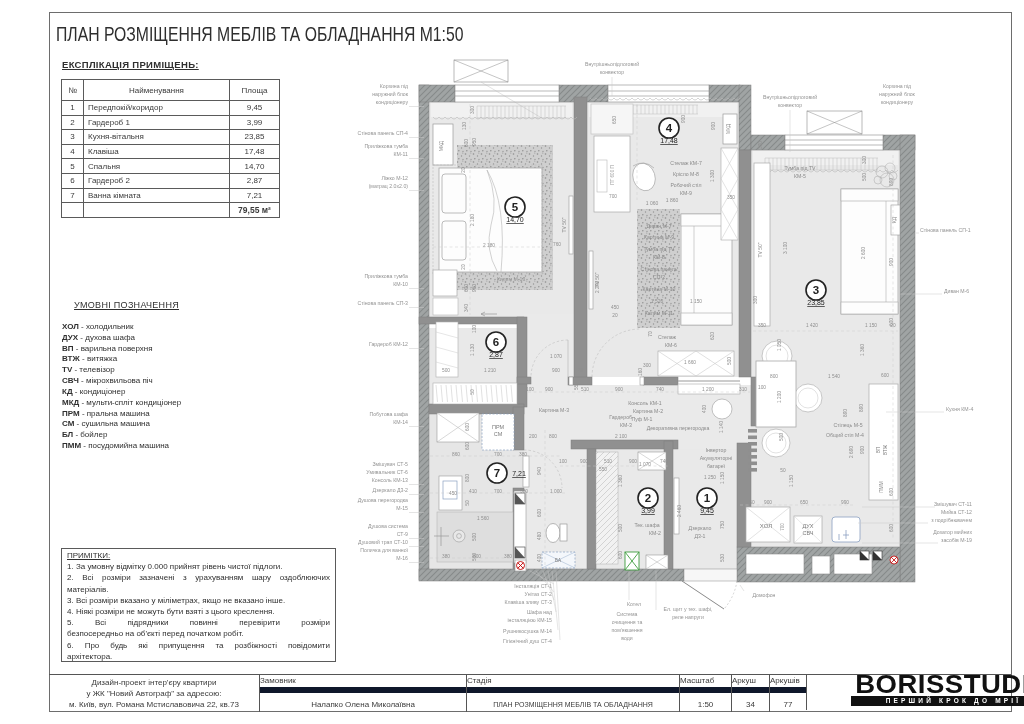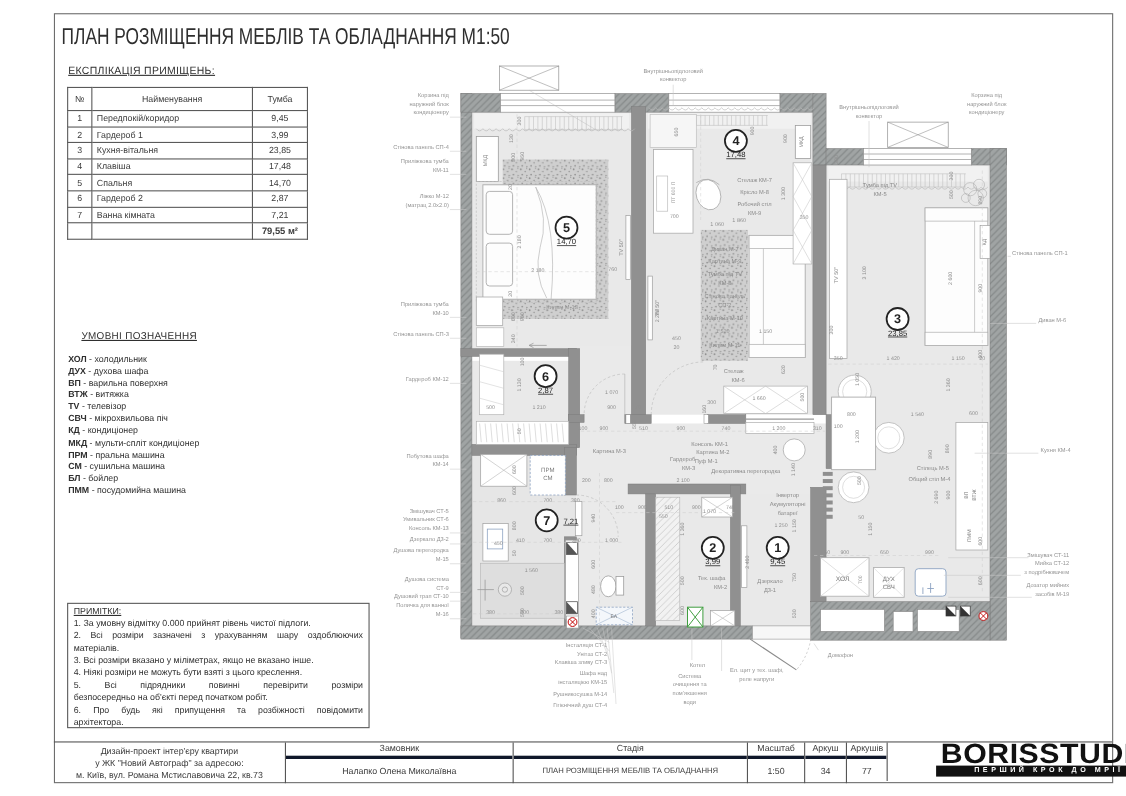--- a/index.html
+++ b/index.html
@@ -1,29 +1,29 @@
 <!DOCTYPE html>
 <html><head><meta charset="utf-8">
 <style>
 html,body{margin:0;padding:0;width:1024px;height:724px;background:#fff;overflow:hidden;}
 body{font-family:"Liberation Sans",sans-serif;position:relative;color:#3a3a3a;}
 .abs{position:absolute;}
 #frame{left:49px;top:12px;width:961px;height:698px;border:1.2px solid #6d6d6d;}
 #title{left:56px;top:22px;font-size:21px;color:#2e2e2e;white-space:nowrap;transform:scaleX(0.75);transform-origin:left top;}
-#exphead{left:62px;top:59px;font-size:9.5px;letter-spacing:0.3px;text-decoration:underline;color:#2f2f2f;}
+#exphead{left:62px;top:59px;font-size:9.5px;letter-spacing:0.3px;text-decoration:underline;color:#2f2f2f;font-weight:bold;}
 table.exp{border-collapse:collapse;position:absolute;left:61px;top:79px;table-layout:fixed;}
 table.exp td{border:1px solid #5a5a5a;font-size:8px;color:#3a3a3a;padding:0 4px;height:13.6px;overflow:hidden;white-space:nowrap;}
 table.exp tr.hdr td{height:20px;text-align:center;}
 #legend{left:62px;top:300px;font-size:8px;line-height:10.85px;color:#2f2f2f;}
 #legendhead{font-size:9px;text-decoration:underline;margin-bottom:11px;letter-spacing:0.3px;margin-left:12px;}
 #notes{left:61px;top:548px;width:263px;height:110px;border:1px solid #5a5a5a;padding:1px 5px;font-size:8px;line-height:11.2px;color:#2f2f2f;}
 .j{text-align:justify;text-align-last:justify;}
 #tb{left:49px;top:674px;width:962px;height:37px;border-top:1.2px solid #555;}
 .tbc{position:absolute;border-left:1px solid #555;box-sizing:border-box;overflow:hidden;}
-.tbhdr{font-size:8px;text-align:center;border-bottom:3px solid #0f172a;height:12px;line-height:12px;}
+.tbhdr{font-size:8px;border-bottom:6px solid #0f172a;height:12px;line-height:12px;}
 .tbval{font-size:8px;text-align:center;}
 #logo{left:806px;top:675px;width:205px;height:35px;border-left:1px solid #555;padding-left:44px;}
 #logotxt{font-weight:bold;font-size:27.5px;letter-spacing:0.5px;color:#111;line-height:21px;text-align:center;transform:scaleY(0.92);transform-origin:top;}
 #logobar{margin-top:0px;background:#111;color:#fff;font-size:6.5px;letter-spacing:3.2px;text-align:center;height:10px;line-height:10.5px;font-weight:bold;}
 svg text{font-family:"Liberation Sans",sans-serif;}
 </style></head><body>
 
 <div class="abs" id="frame"></div>
 
 <div class="abs" id="title">ПЛАН РОЗМІЩЕННЯ МЕБЛІВ ТА ОБЛАДНАННЯ М1:50</div>
@@ -33,21 +33,21 @@
 <table class="exp">
 <colgroup>
       <col style="width:22px">
       <col style="width:146px">
       <col style="width:50px">
     </colgroup>
 <tbody>
       <tr class="hdr">
         <td>№</td>
         <td>Найменування</td>
-        <td>Тумба</td>
+        <td>Площа</td>
       </tr>
 <tr>
         <td style="text-align:center">1</td>
         <td>Передпокій/коридор</td>
         <td style="text-align:center">9,45</td>
       </tr>
 <tr>
         <td style="text-align:center">2</td>
         <td>Гардероб 1</td>
         <td style="text-align:center">3,99</td>

